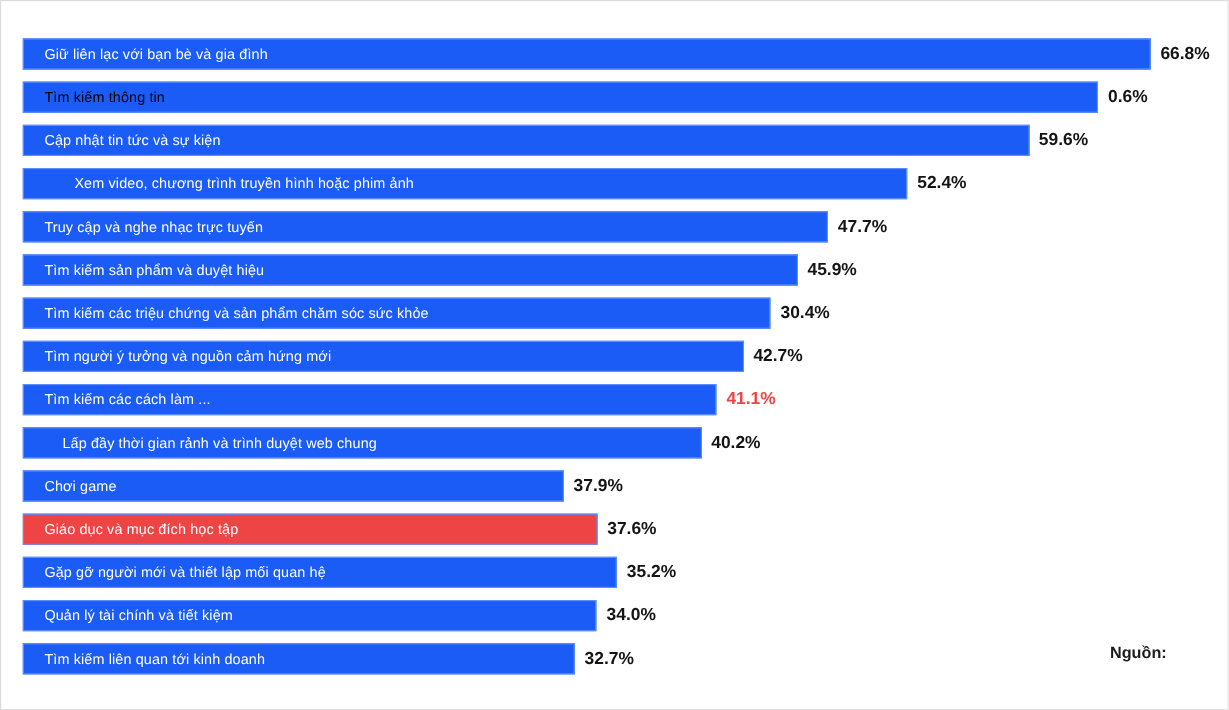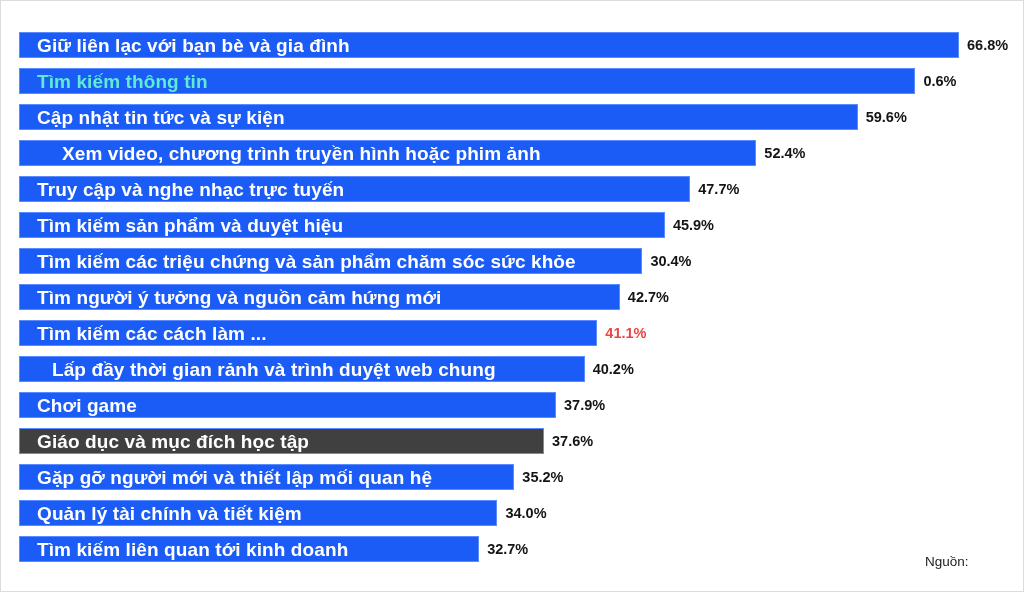--- a/index.html
+++ b/index.html
@@ -39,22 +39,22 @@
     background: #1a5cf5;
     border: 1px solid #5a8cff;
     box-sizing: border-box;
     display: flex;
     align-items: center;
     flex: 0 0 auto;
     overflow: hidden;
   }
   .bar-label {
     color: #ffffff;
-    font-size: 19px;
-    font-weight: 700;
+    font-size: 12px;
+    font-weight: 400;
     letter-spacing: 0.1px;
     padding-left: 17px;
     white-space: nowrap;
     line-height: 1;
   }
   .bar-value {
     color: #141414;
     font-size: 14.5px;
     font-weight: bold;
     margin-left: 8px;
@@ -64,22 +64,22 @@
   #source-block {
     position: absolute;
     right: 16px;
     bottom: 20px;
     width: 110px;
     text-align: left;
   }
   #source-label {
     font-size: 13.5px;
     color: #1c1c1c;
-    font-weight: 400;
-    margin-bottom: 2px;
+    font-weight: 700;
+    margin-bottom: 20px;
     margin-left: 28px;
     white-space: nowrap;
   }
   #wearesocial-logo {
     margin-left: 30px;
     line-height: 0.84;
   }
   #wearesocial-logo div {
     color: #e8615a;
     font-weight: bold;
@@ -96,21 +96,21 @@
 
   <div id="chart-area">
       <div class="bar-row">
         <div class="bar" style="width: 940px; background: rgb(26, 92, 245); border-color: rgb(90, 140, 255);">
           <span class="bar-label" style="color: rgb(255, 255, 255);">Giữ liên lạc với bạn bè và gia đình</span>
         </div>
         <span class="bar-value" style="color: rgb(20, 20, 20);">66.8%</span>
       </div>
       <div class="bar-row">
         <div class="bar" style="width: 896.377px; background: rgb(26, 92, 245); border-color: rgb(90, 140, 255);">
-          <span class="bar-label" style="color: #5eead4;">Tìm kiếm thông tin</span>
+          <span class="bar-label" style="color: #000000;">Tìm kiếm thông tin</span>
         </div>
         <span class="bar-value" style="color: rgb(20, 20, 20);">0.6%</span>
       </div>
       <div class="bar-row">
         <div class="bar" style="width: 838.683px; background: rgb(26, 92, 245); border-color: rgb(90, 140, 255);">
           <span class="bar-label" style="color: rgb(255, 255, 255);">Cập nhật tin tức và sự kiện</span>
         </div>
         <span class="bar-value" style="color: rgb(20, 20, 20);">59.6%</span>
       </div>
       <div class="bar-row">
@@ -149,27 +149,27 @@
         </div>
         <span class="bar-value" style="color: #ef4444;">41.1%</span>
       </div>
       <div class="bar-row">
         <div class="bar" style="width: 565.689px; background: rgb(26, 92, 245); border-color: rgb(90, 140, 255);">
           <span class="bar-label" style="color: rgb(255, 255, 255); padding-left: 32px;">Lấp đầy thời gian rảnh và trình duyệt web chung</span>
         </div>
         <span class="bar-value" style="color: rgb(20, 20, 20);">40.2%</span>
       </div>
       <div class="bar-row">
-        <div class="bar" style="width: 537px; background: rgb(26, 92, 245); border-color: rgb(90, 140, 255); align-items: center;">
+        <div class="bar" style="width: 451px; background: rgb(26, 92, 245); border-color: rgb(90, 140, 255); align-items: center;">
           <span class="bar-label" style="color: rgb(255, 255, 255);">Chơi game</span>
         </div>
         <span class="bar-value" style="color: rgb(20, 20, 20);">37.9%</span>
       </div>
       <div class="bar-row">
-        <div class="bar" style="width: 525px; background: #404040; border-color: rgb(90, 140, 255);">
+        <div class="bar" style="width: 479px; background: #ef4444; border-color: rgb(90, 140, 255);">
           <span class="bar-label" style="color: rgb(255, 255, 255);">Giáo dục và mục đích học tập</span>
         </div>
         <span class="bar-value" style="color: rgb(20, 20, 20);">37.6%</span>
       </div>
       <div class="bar-row">
         <div class="bar" style="width: 495.329px; background: rgb(26, 92, 245); border-color: rgb(90, 140, 255);">
           <span class="bar-label" style="color: rgb(255, 255, 255);">Gặp gỡ người mới và thiết lập mối quan hệ</span>
         </div>
         <span class="bar-value" style="color: rgb(20, 20, 20);">35.2%</span>
       </div>

